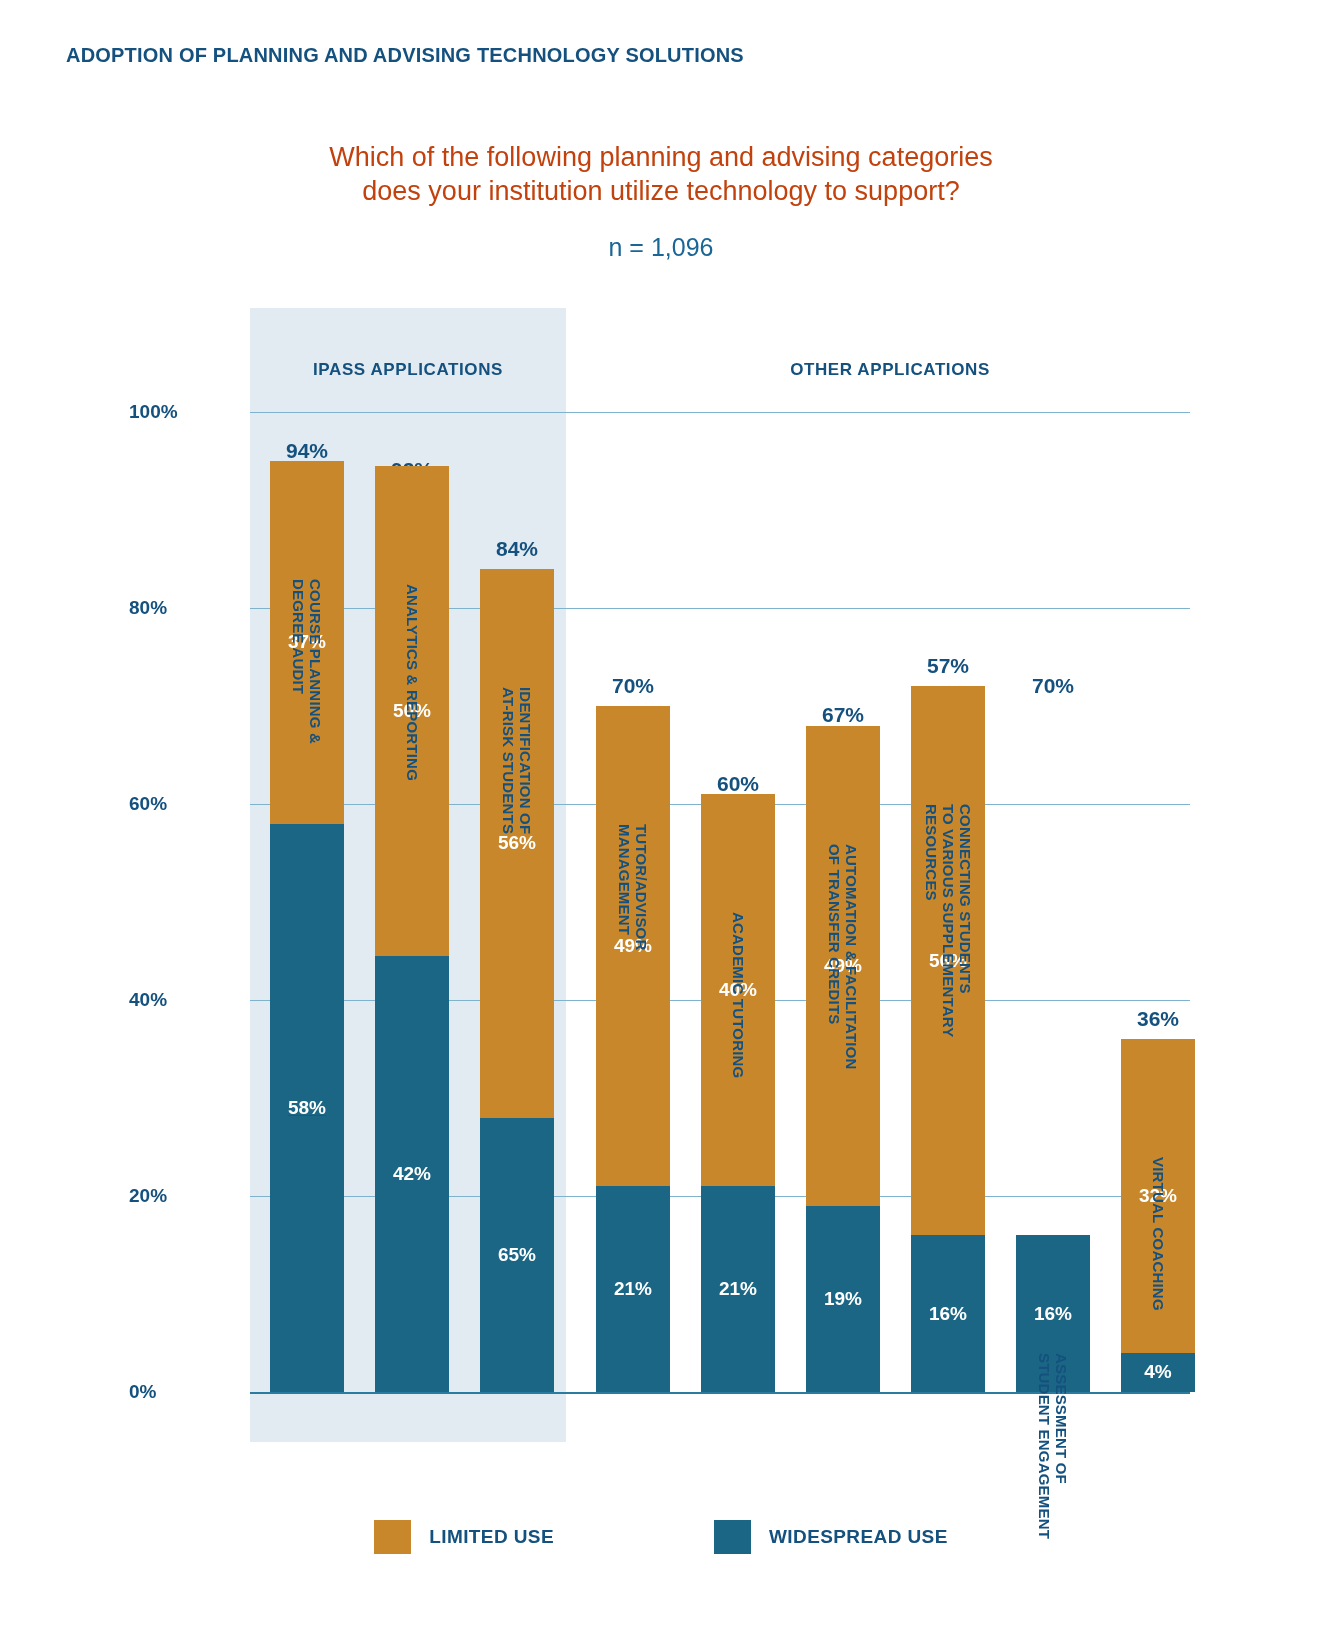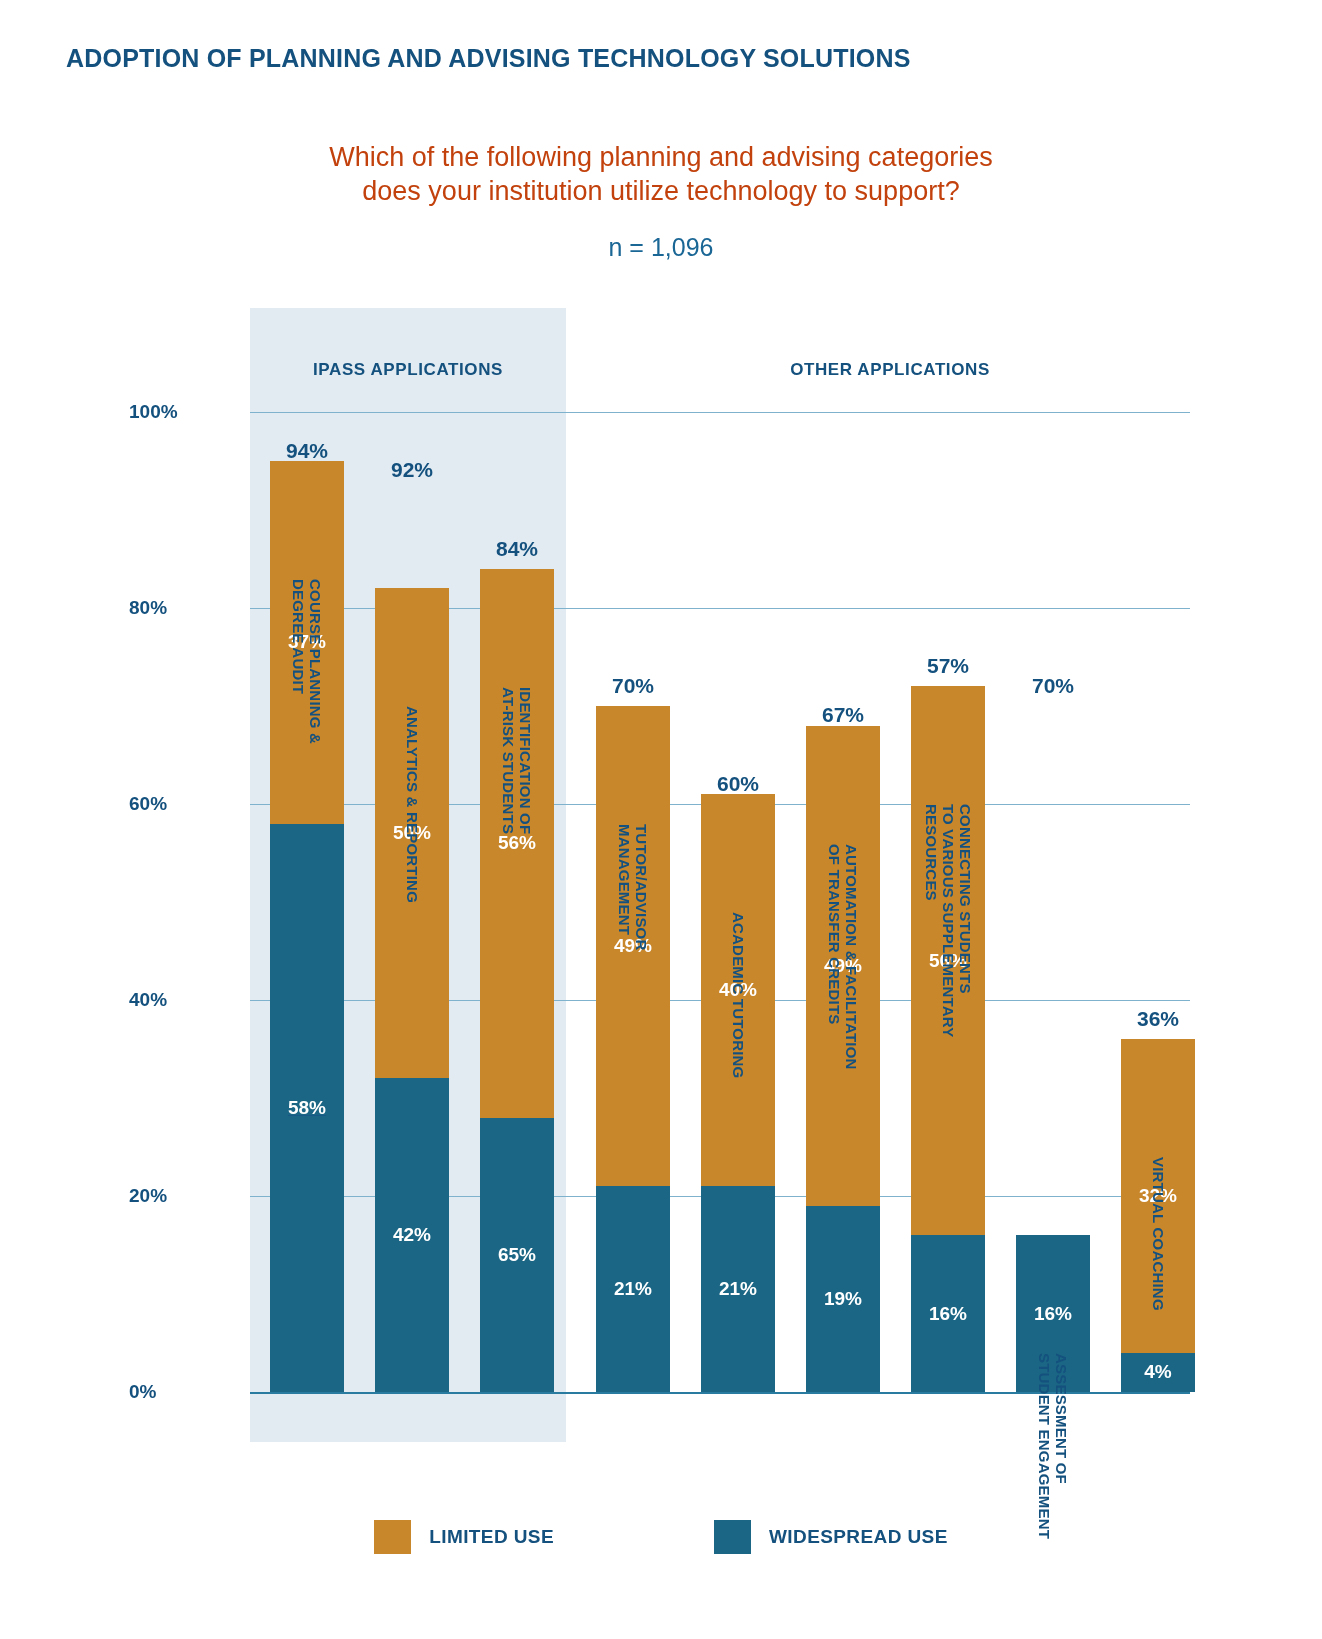--- a/index.html
+++ b/index.html
@@ -14,21 +14,21 @@
     color: #175887;
     position: relative;
     overflow: hidden;
   }
 
   
   #chart-title {
     position: absolute;
     left: 66px;
     top: 44px;
-    font-size: 25px;
+    font-size: 20px;
     font-weight: bold;
     letter-spacing: 0.2px;
     color: #14517e;
   }
   #chart-subtitle {
     position: absolute;
     left: 0;
     top: 140px;
     width: 1322px;
     text-align: center;
@@ -245,21 +245,21 @@
         <div class="bar-catlabel">
           <span>COURSE PLANNING &amp;</span>
           <span>DEGREE AUDIT</span>
         </div>
       </div>
       <div class="bar-col" style="left: 375px; bottom: 108px;">
         <div class="bar-total" style="bottom: 909.6px;">92%</div>
         <div class="seg seg-limited" style="height: 490px;">
           <span class="seg-value">50%</span>
         </div>
-        <div class="seg seg-widespread" style="height: 314px;">
+        <div class="seg seg-widespread" style="height: 436px;">
           <span class="seg-value">42%</span>
         </div>
         <div class="bar-catlabel">
           <span>ANALYTICS &amp; REPORTING</span>
         </div>
       </div>
       <div class="bar-col" style="left: 480px; bottom: 108px;">
         <div class="bar-total" style="bottom: 831.2px;">84%</div>
         <div class="seg seg-limited" style="height: 548.8px;">
           <span class="seg-value">56%</span>

